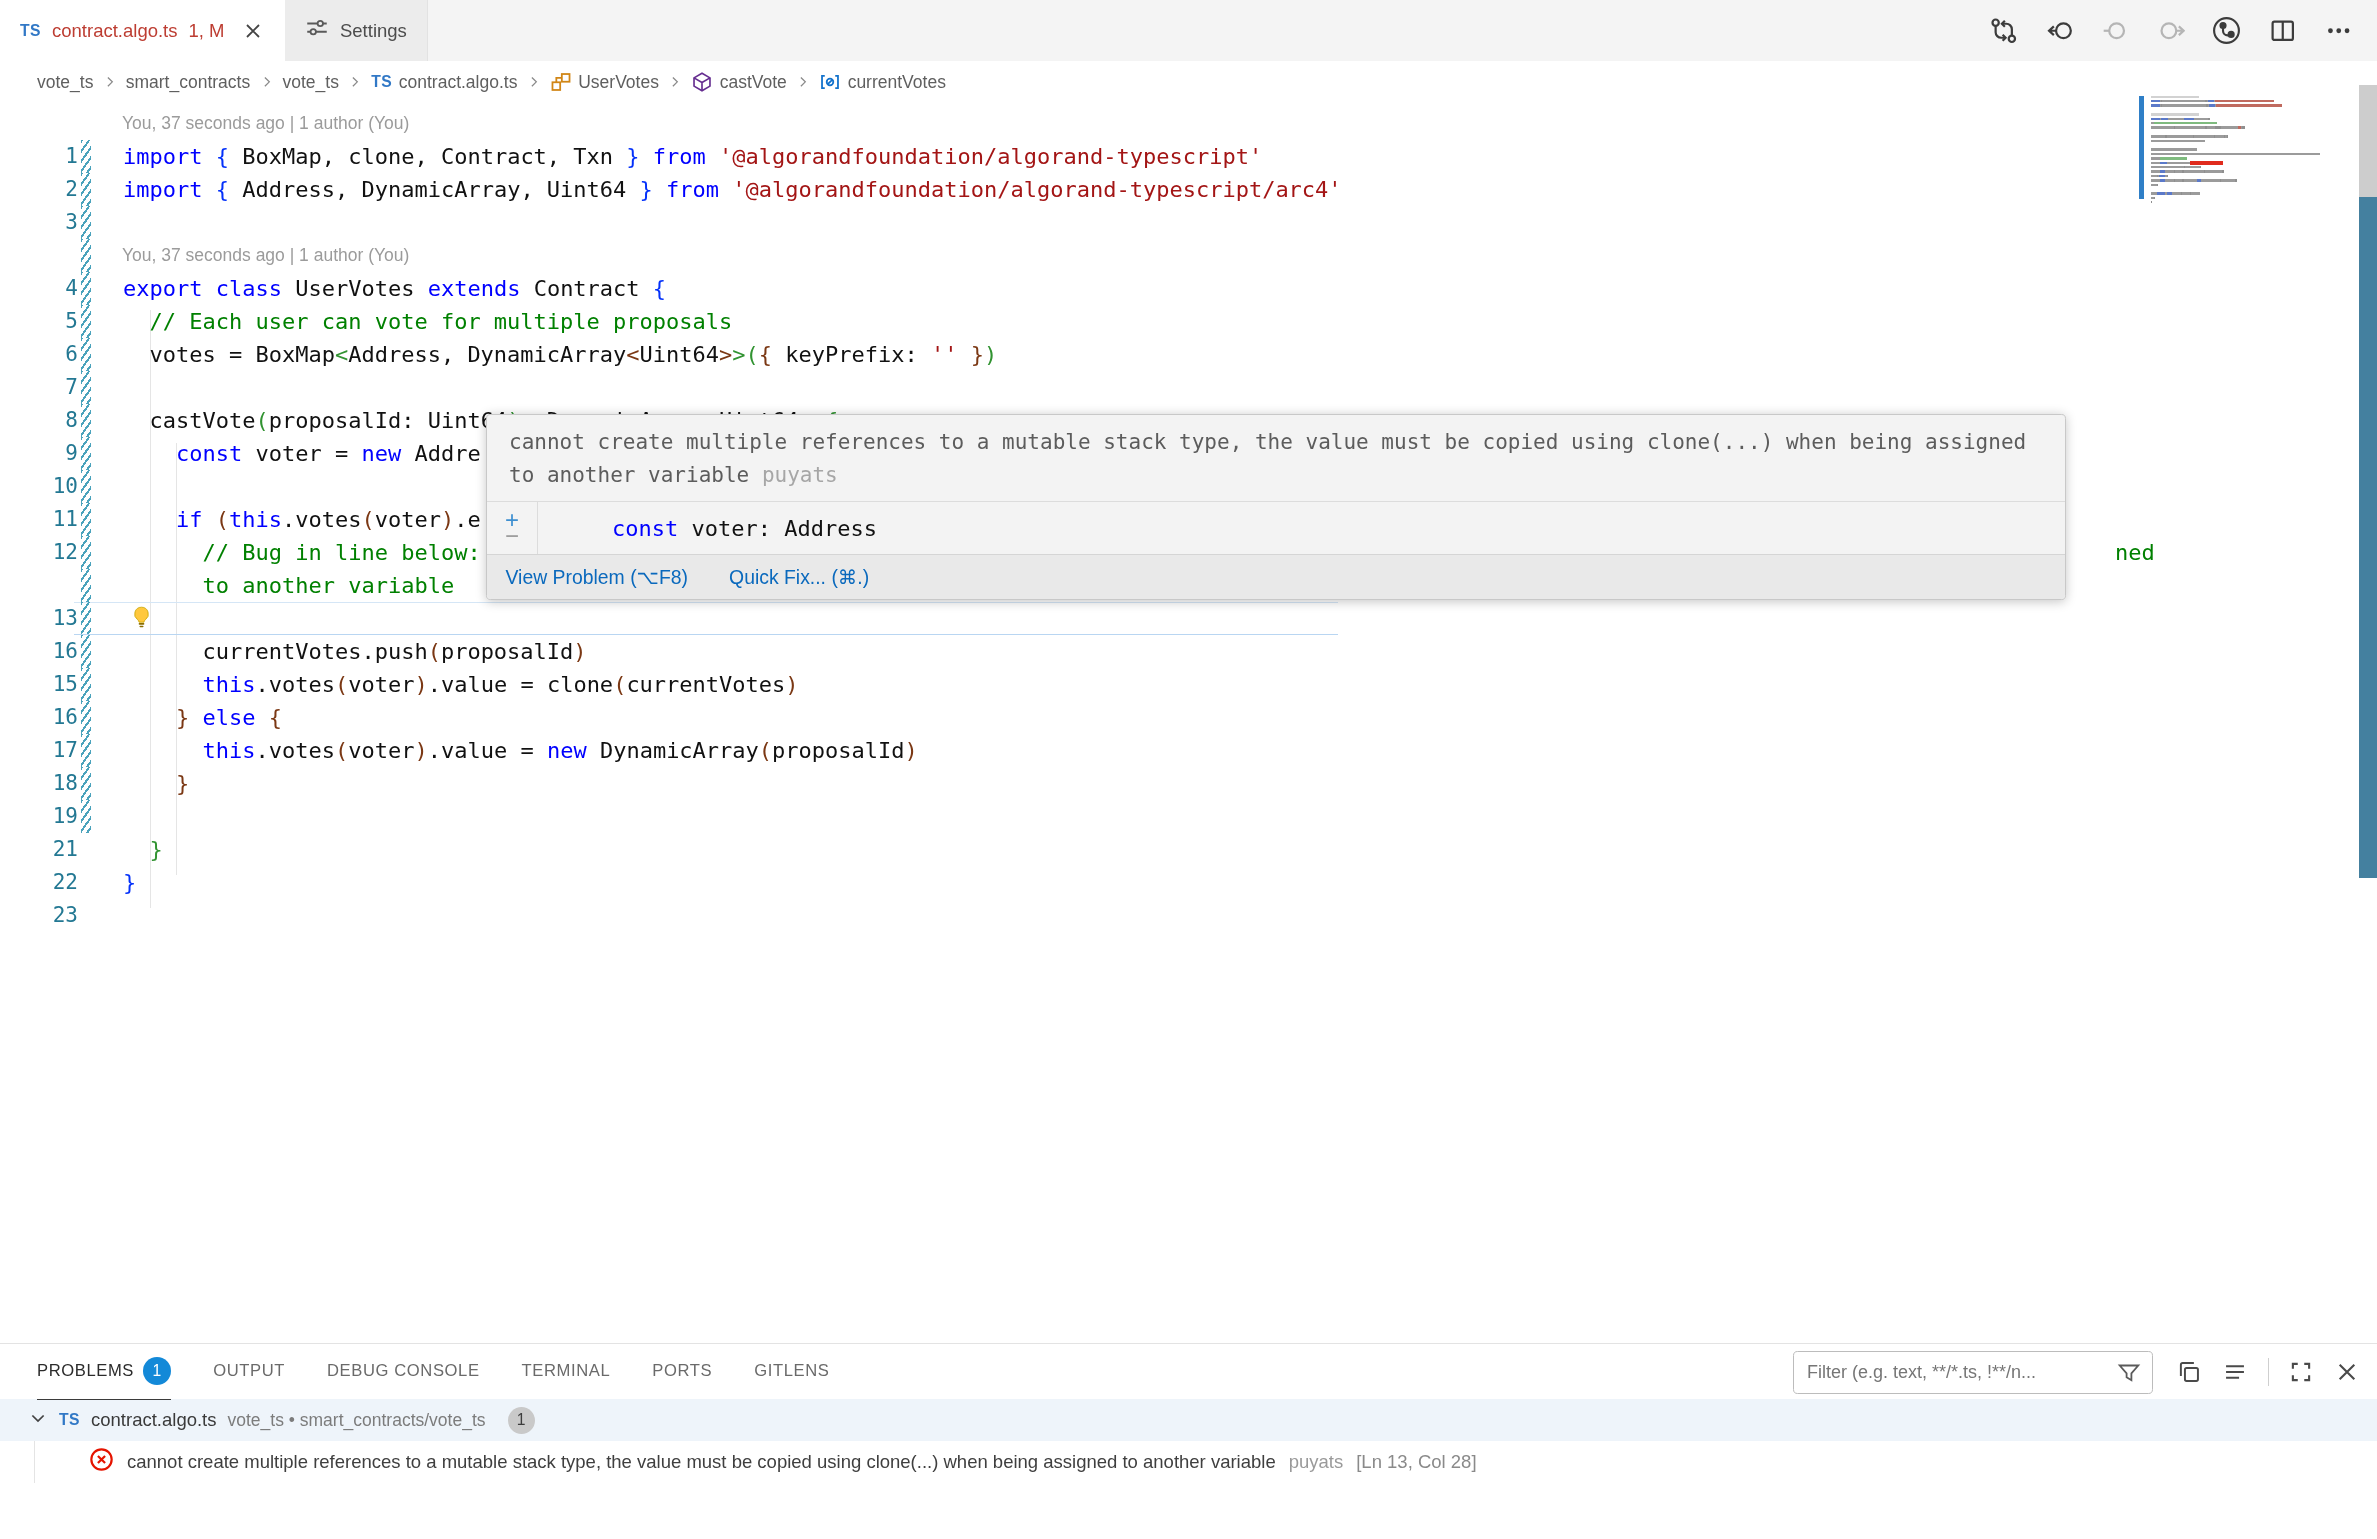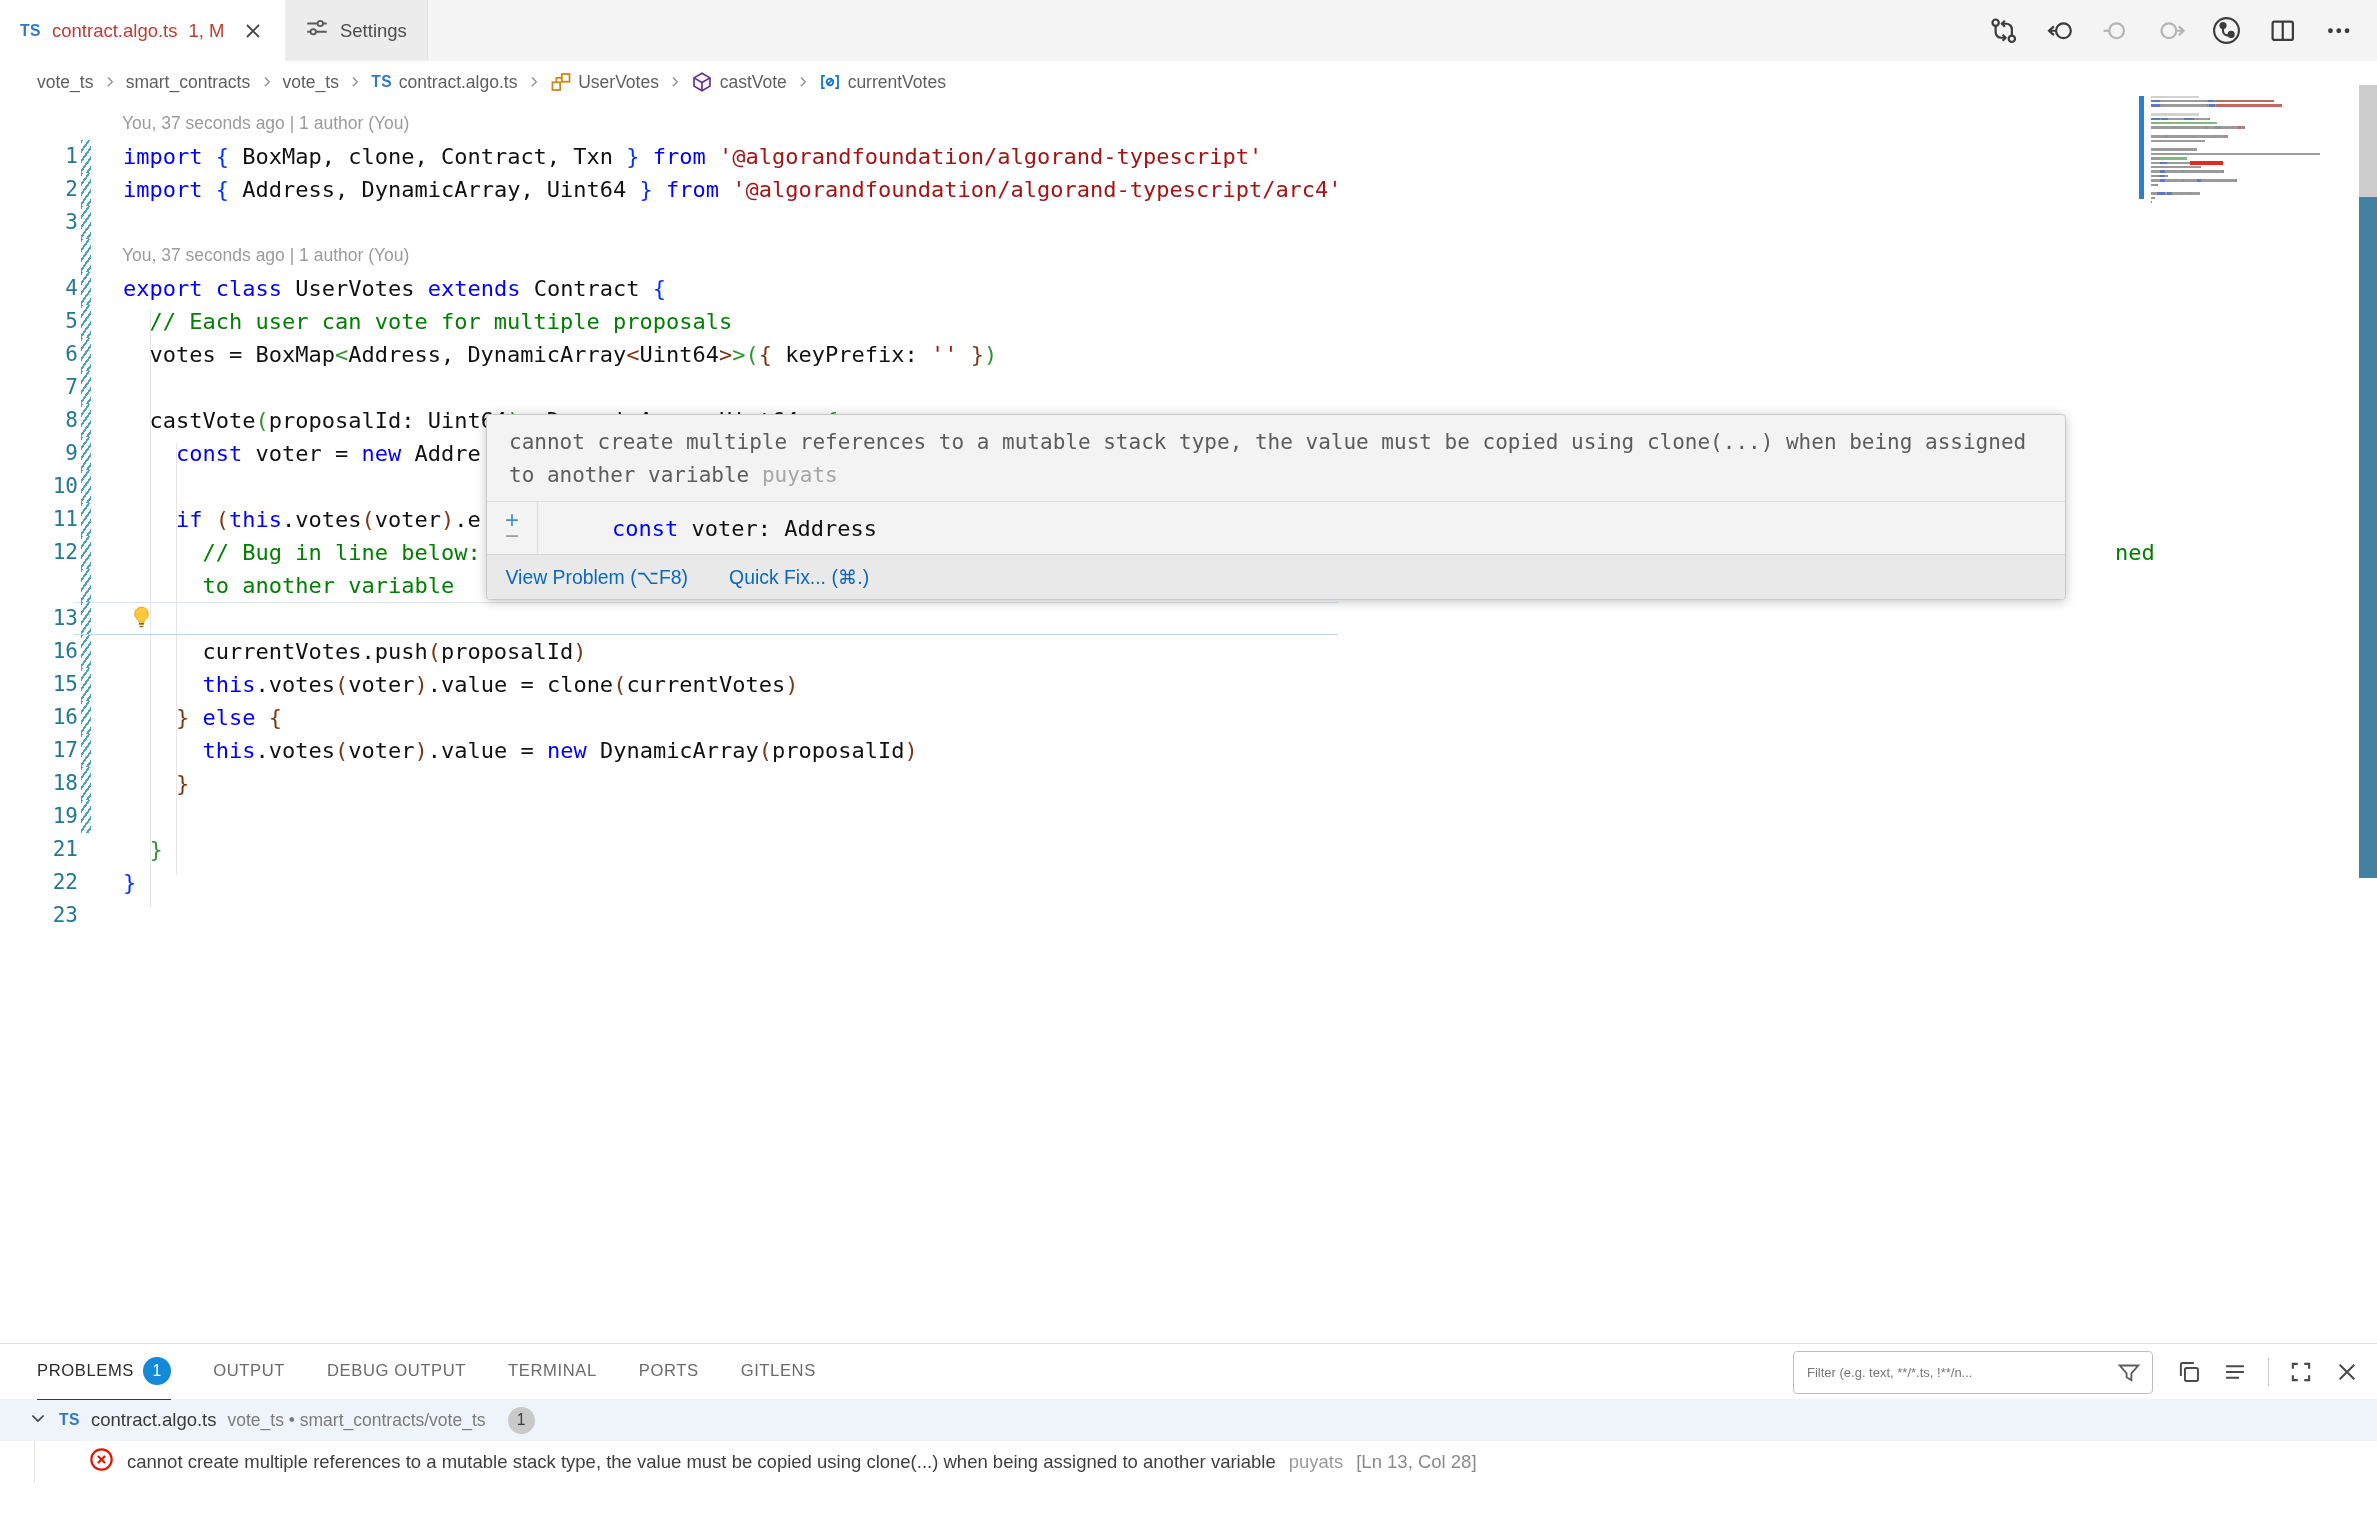--- a/index.html
+++ b/index.html
@@ -77,21 +77,21 @@
   
   .panel{position:absolute;top:1343px;left:0;right:0;bottom:0;background:#fff;border-top:0.9px solid #e3e3e3;}
   .panel-tabs{height:55px;display:flex;align-items:center;padding-left:37px;gap:42px;position:relative;}
   .panel-tab{height:100%;display:flex;align-items:center;gap:9.2px;font-size:16.6px;
     letter-spacing:0.6px;color:#6a6a6a;border-bottom:1.8px solid transparent;cursor:pointer;}
   .panel-tab.active{color:#2b2b2b;border-bottom-color:#3b3b3b;}
   .pbadge{background:#1389d8;color:#fff;border-radius:50%;width:28px;height:28px;font-size:15.7px;
     display:flex;align-items:center;justify-content:center;}
   .filterbox{position:absolute;right:224px;top:7.4px;width:358px;height:41px;background:#fff;
     border:0.9px solid #bcbcbc;border-radius:4.6px;display:flex;align-items:center;}
-  .filterbox input{flex:1;border:none;outline:none;font-size:13px;padding:0 5.5px 0 13px;
+  .filterbox input{flex:1;border:none;outline:none;font-size:18px;padding:0 5.5px 0 13px;
     color:#333;font-family:"Liberation Sans",sans-serif;background:transparent;}
   .filterbox input::placeholder{color:#767676;}
   .panel-icons{position:absolute;right:16.6px;top:7.4px;height:41px;display:flex;align-items:center;gap:20px;}
   .picon{display:flex;align-items:center;cursor:pointer;}
   .psep{width:0.9px;height:28px;background:#cfcfcf;}
 
   .prob-file{height:42px;display:flex;align-items:center;background:#eef4fa;
     padding-left:28px;gap:11px;font-size:18.5px;color:#3a3a3a;cursor:pointer;}
   .prob-path{color:#7c7c7c;font-size:17.5px;}
   .gbadge{background:#c9c9c9;color:#3c3c3c;border-radius:50%;width:27px;height:27px;font-size:15.7px;
@@ -473,21 +473,21 @@
 <div class="panel">
   <div class="panel-tabs">
     <div class="panel-tab active">
         <span>PROBLEMS</span>
         <span class="pbadge">1</span>
       </div>
       <div class="panel-tab">
         <span>OUTPUT</span>
       </div>
       <div class="panel-tab">
-        <span>DEBUG OUTPUT</span>
+        <span>DEBUG CONSOLE</span>
       </div>
       <div class="panel-tab">
         <span>TERMINAL</span>
       </div>
       <div class="panel-tab">
         <span>PORTS</span>
       </div>
       <div class="panel-tab">
         <span>GITLENS</span>
       </div>

